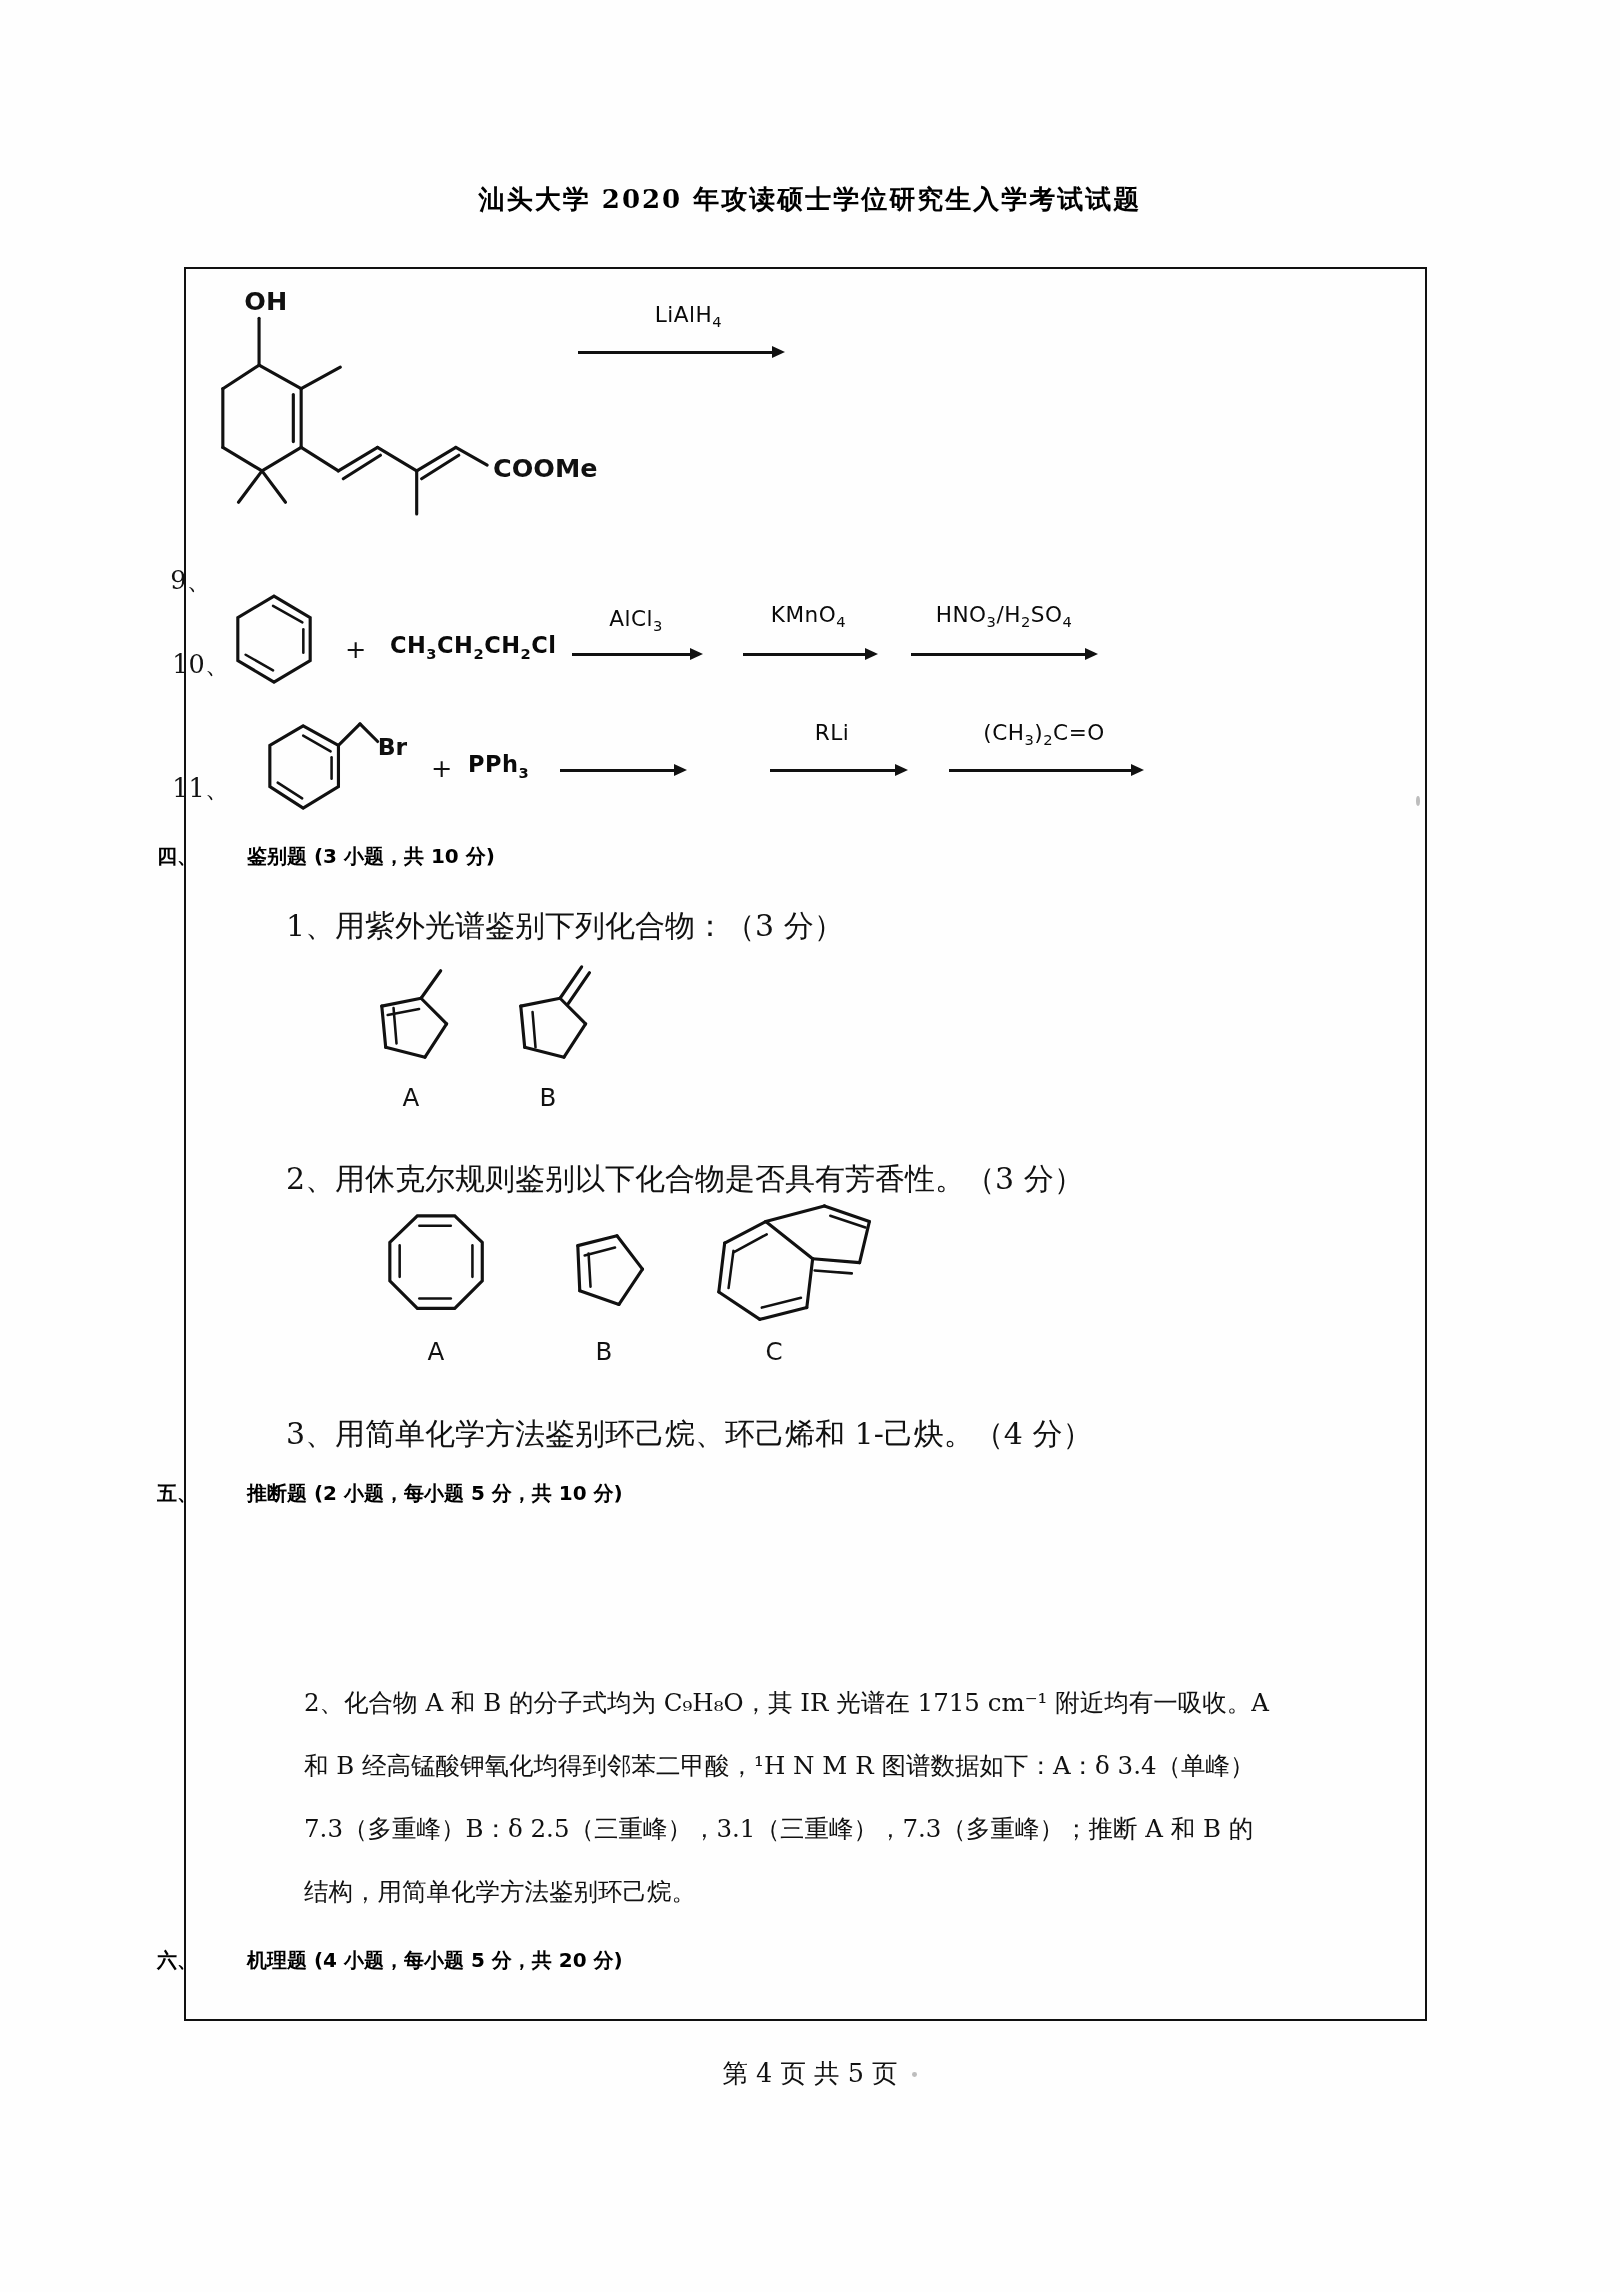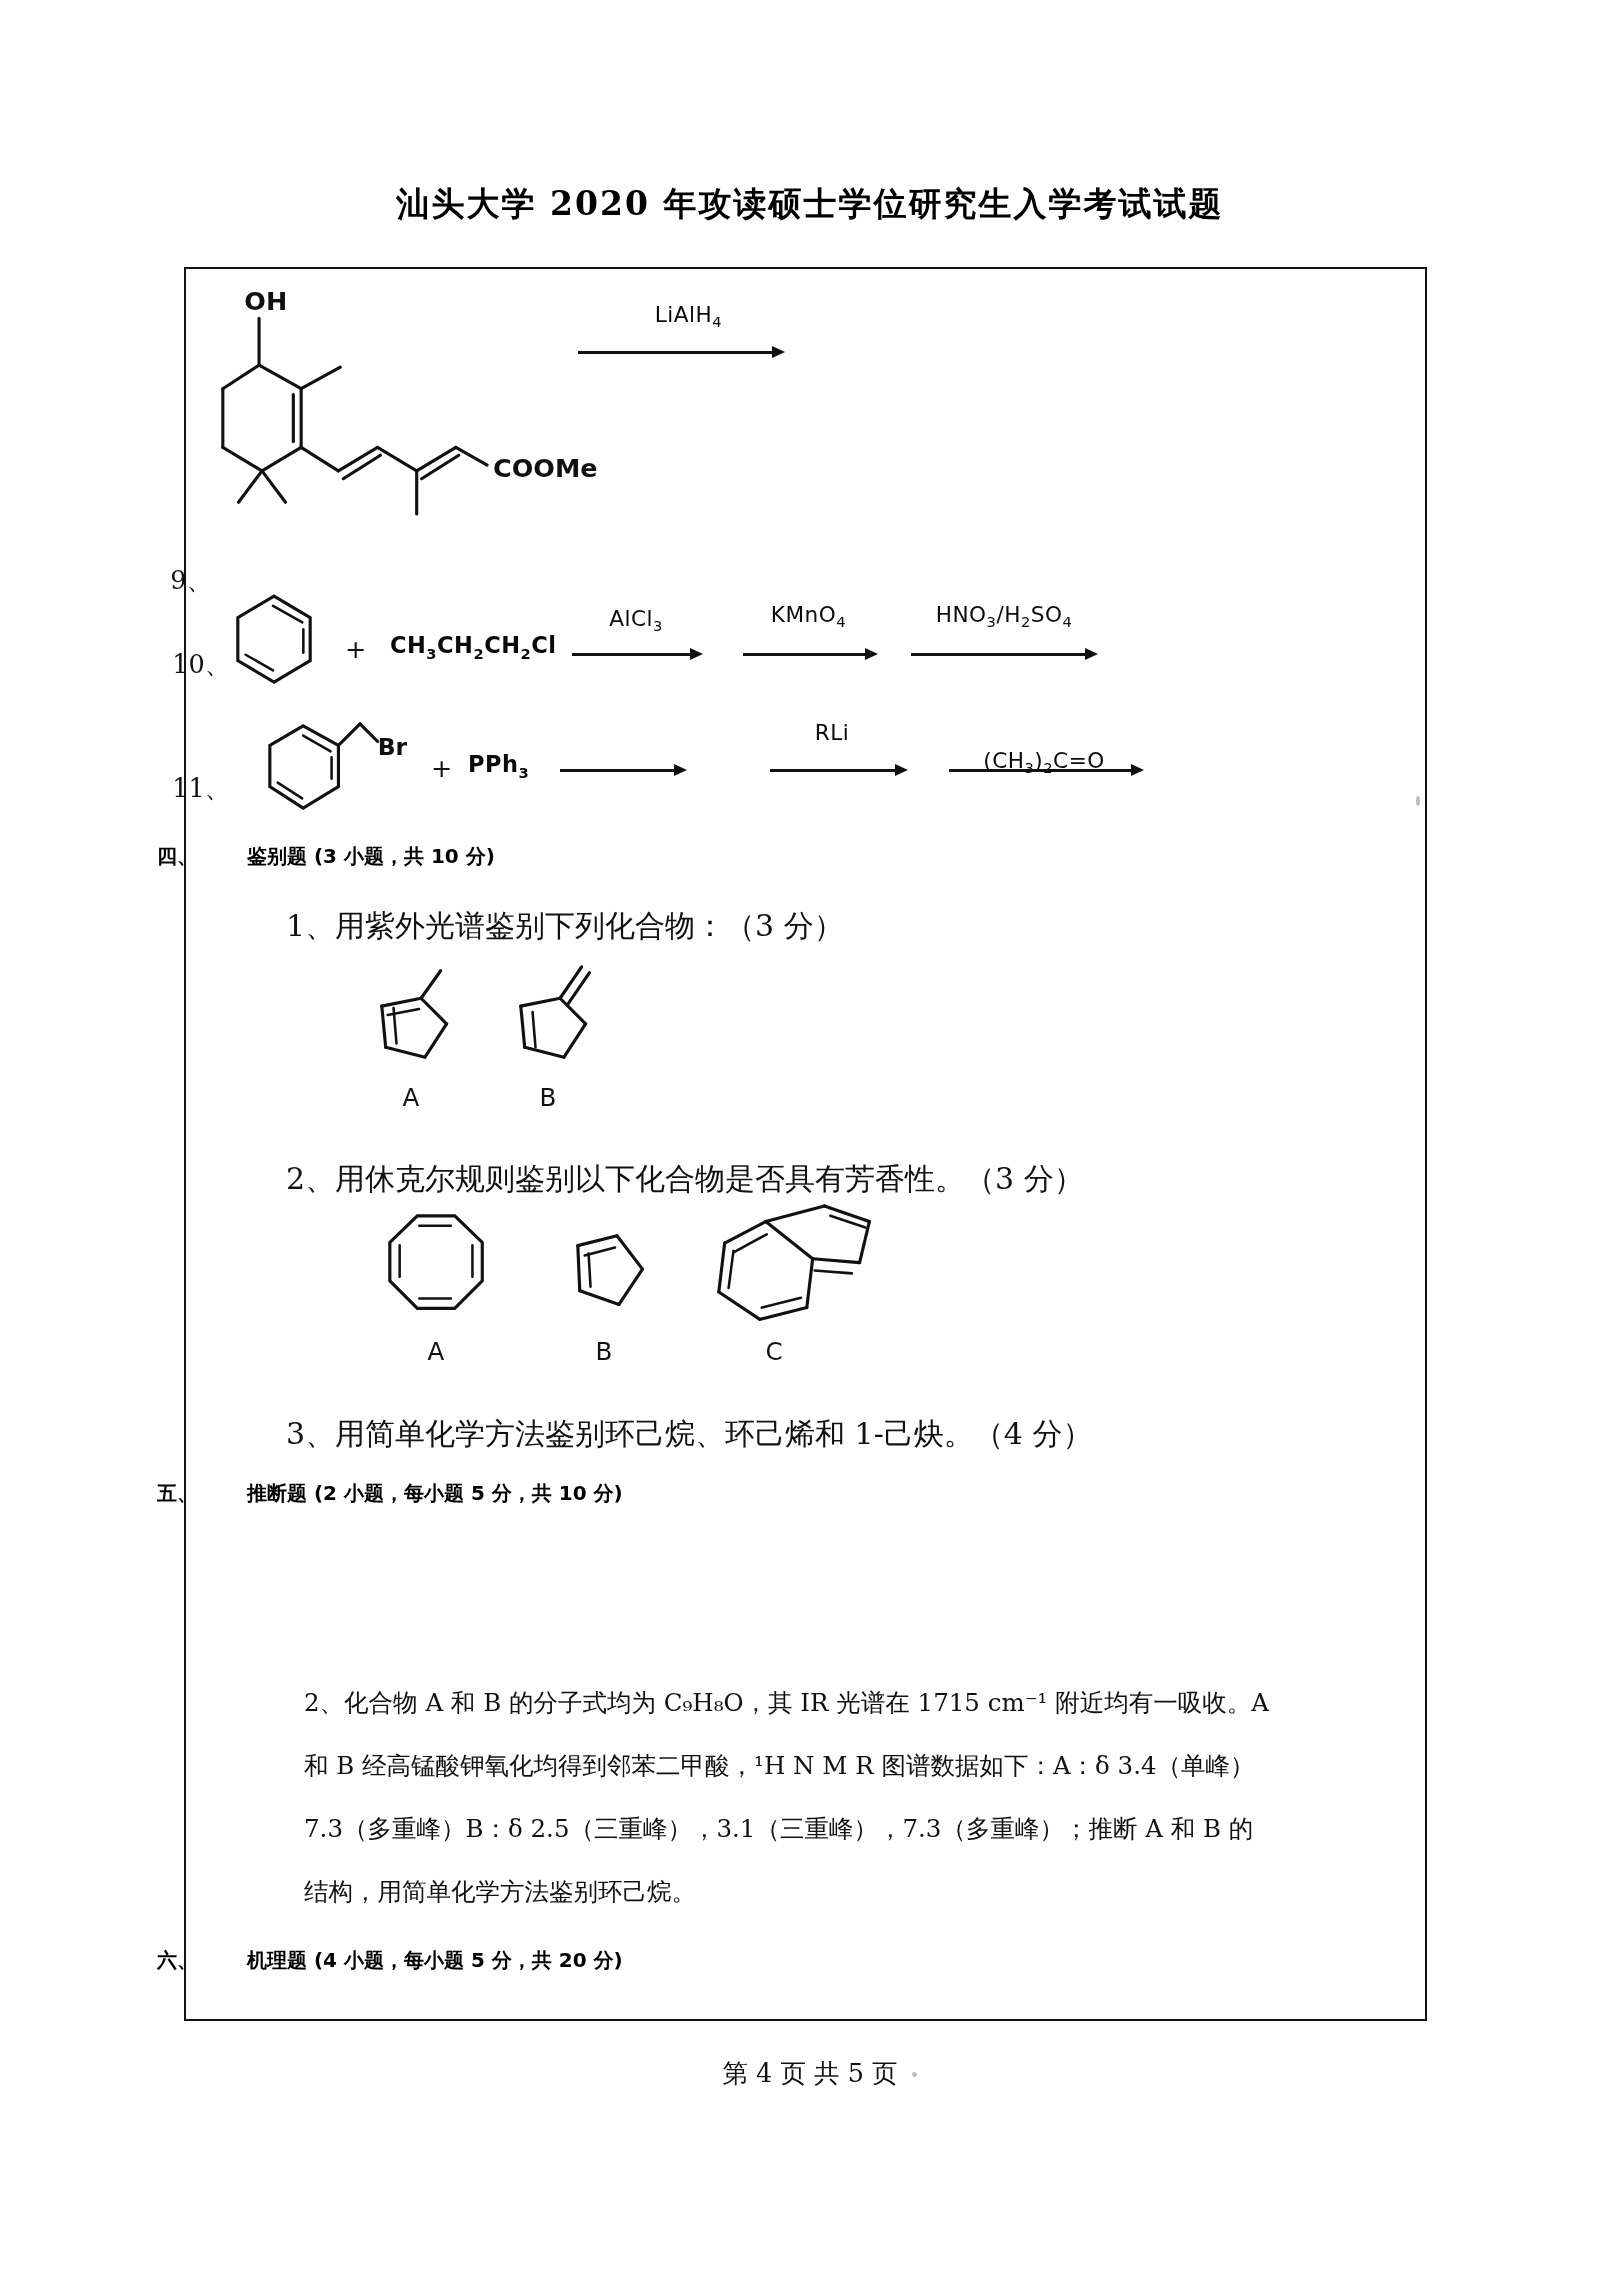--- a/index.html
+++ b/index.html
@@ -23,21 +23,21 @@
 
   
   .doc-title {
     position: absolute;
     top: 182px;
     left: 0;
     width: 1620px;
     text-align: center;
     font-family: "DejaVu Serif", "Liberation Serif", serif;
     font-weight: bold;
-    font-size: 33px;
+    font-size: 26px;
     letter-spacing: 2px;
     color: #000;
   }
 
   
   .frame {
     position: absolute;
     left: 184px;
     top: 267px;
     width: 1243px;
@@ -268,21 +268,21 @@
     </div>
 
     <div class="blk reagent" style="left:592px; top:451px; width:108px;">
       RLi
     </div>
     <div class="blk arrow-wrap" style="left:584px; top:500px;">
       <div class="arrow-line" style="width:133px;"></div>
       <div class="arrow-head" style="left:125px; top:-4.9px;"></div>
     </div>
 
-    <div class="blk reagent" style="left:765px; top:451px; width:186px;margin-top:28px;">
+    <div class="blk reagent" style="left:765px; top:451px; width:186px;">
       (CH<sub>3</sub>)<sub>2</sub>C=O
     </div>
     <div class="blk arrow-wrap" style="left:763px; top:500px;">
       <div class="arrow-line" style="width:190px;"></div>
       <div class="arrow-head" style="left:182px; top:-4.9px;"></div>
     </div>
 
     <div class="blk sec-head" style="left:-29px; top:574px;">
       <span class="sec-cn">四、</span><span>鉴别题 (3 小题，共 10 分)</span>
     </div>

